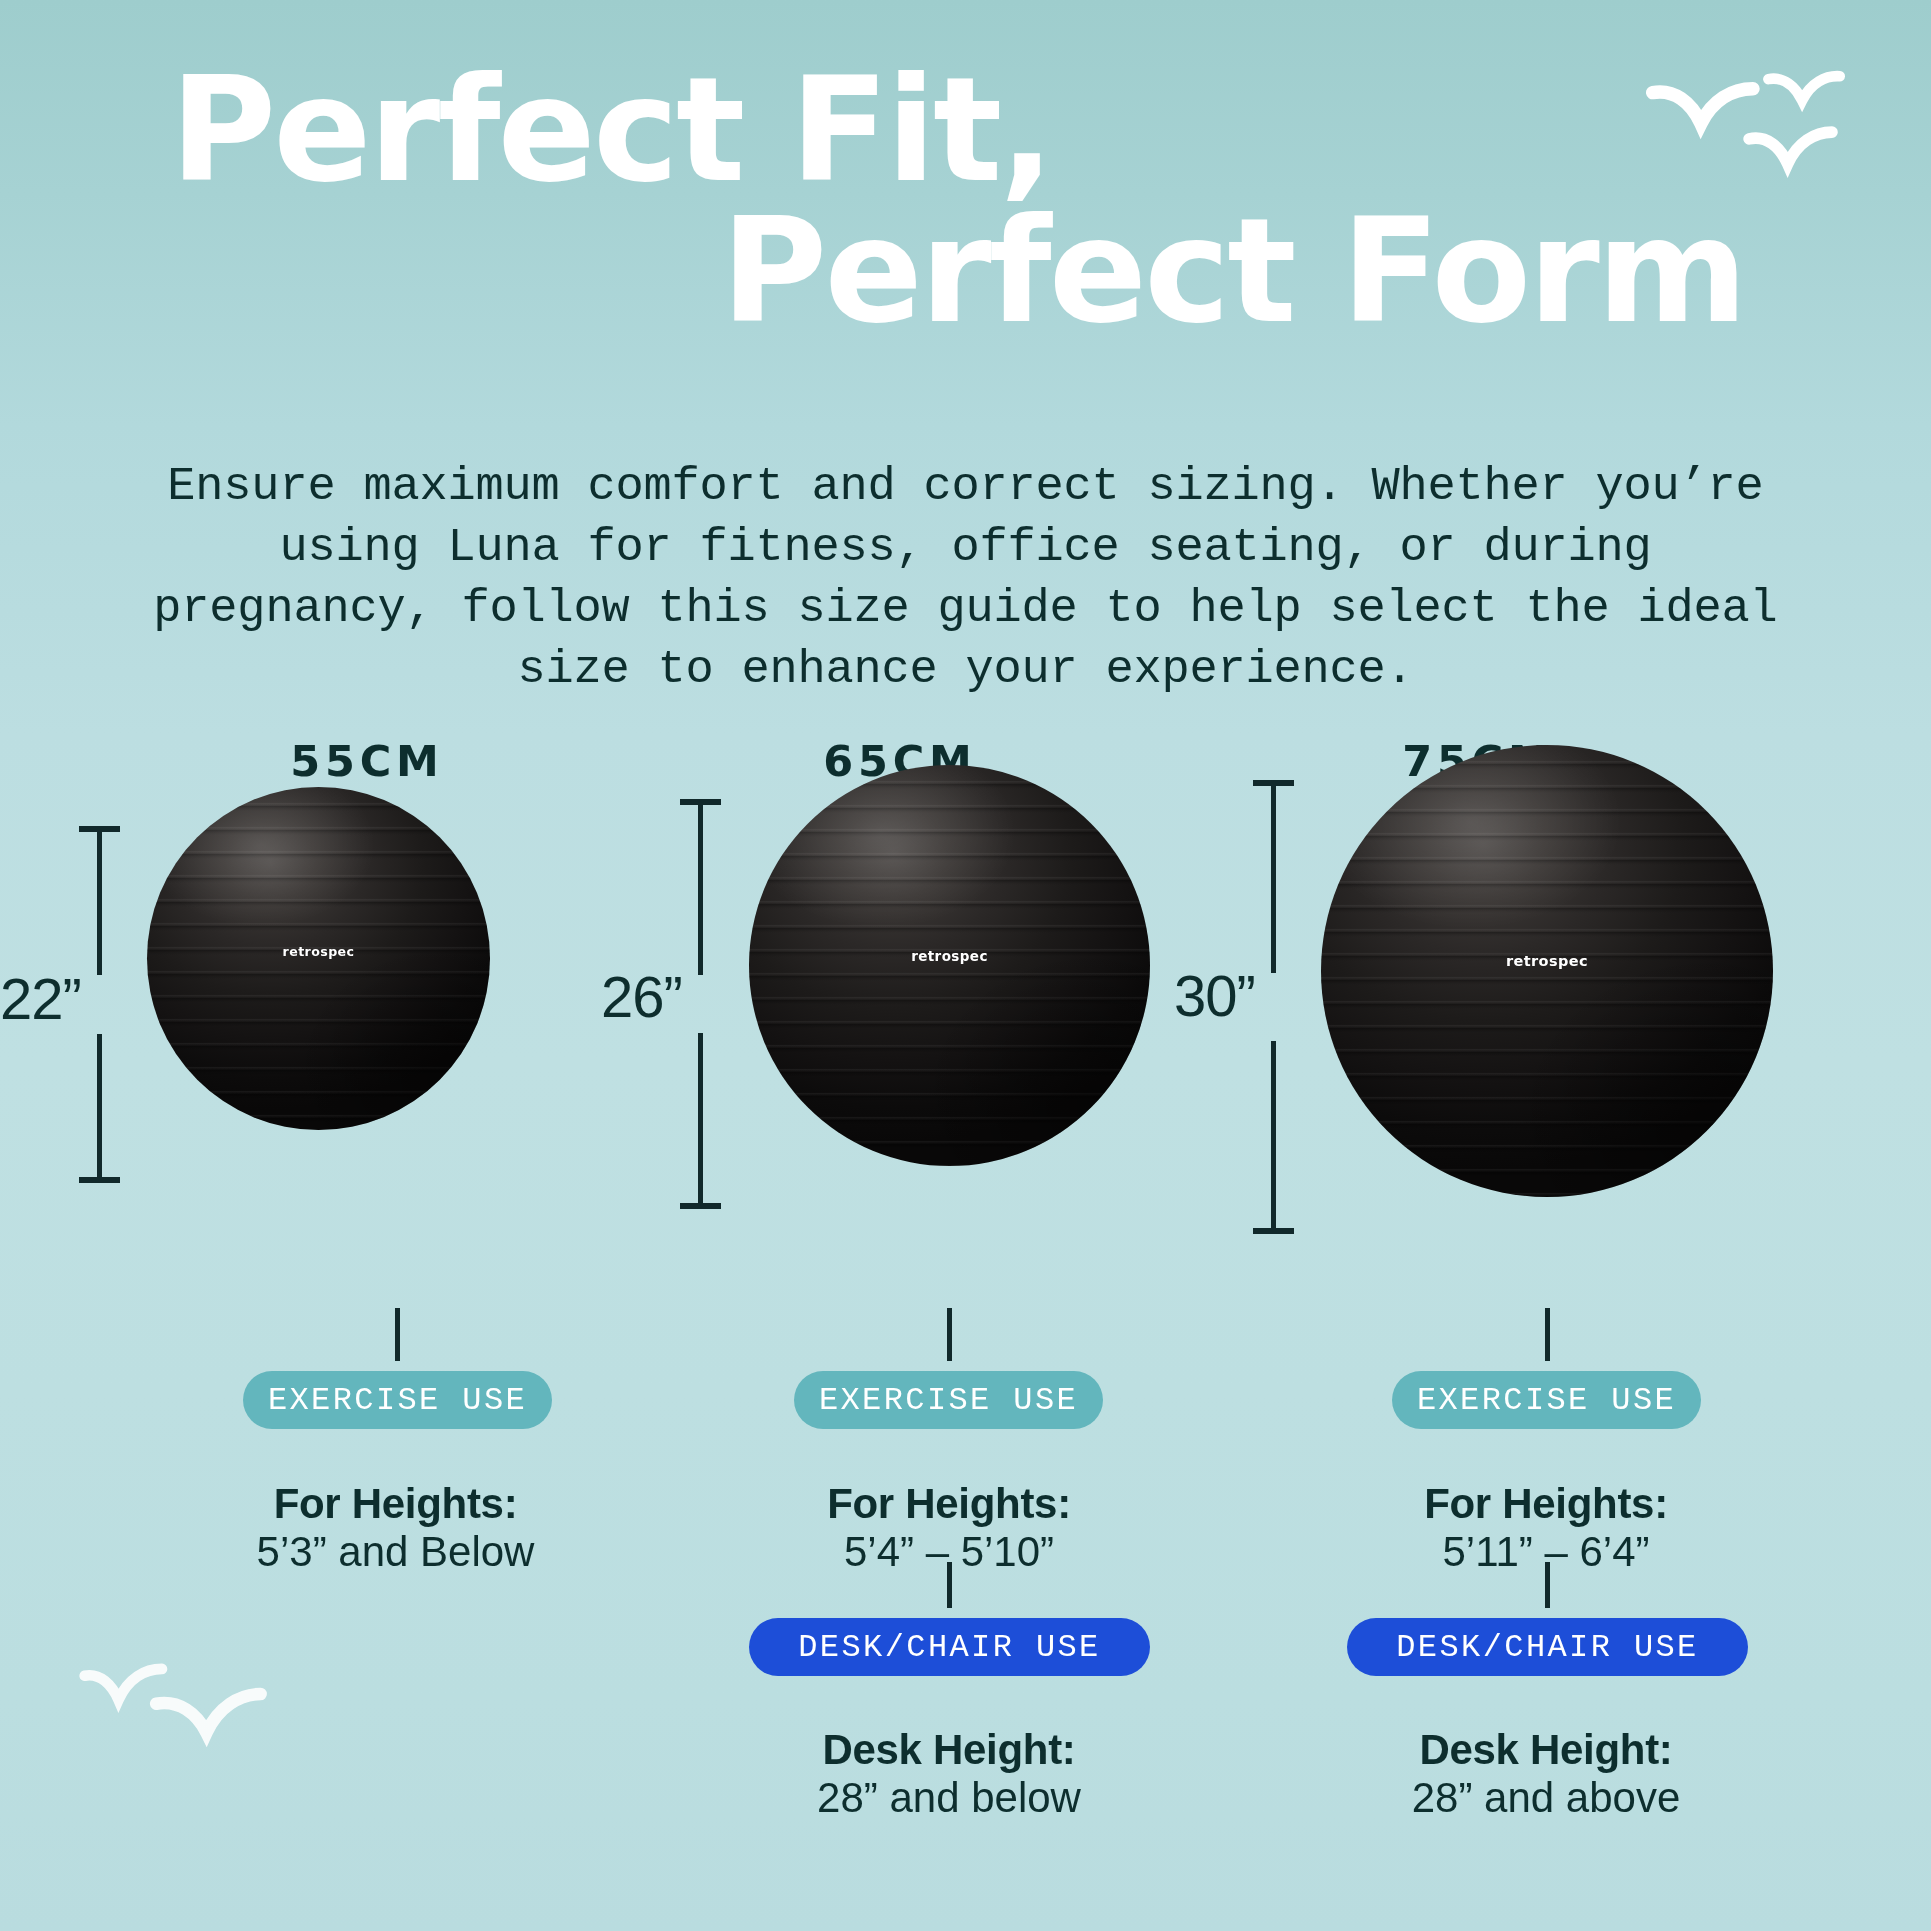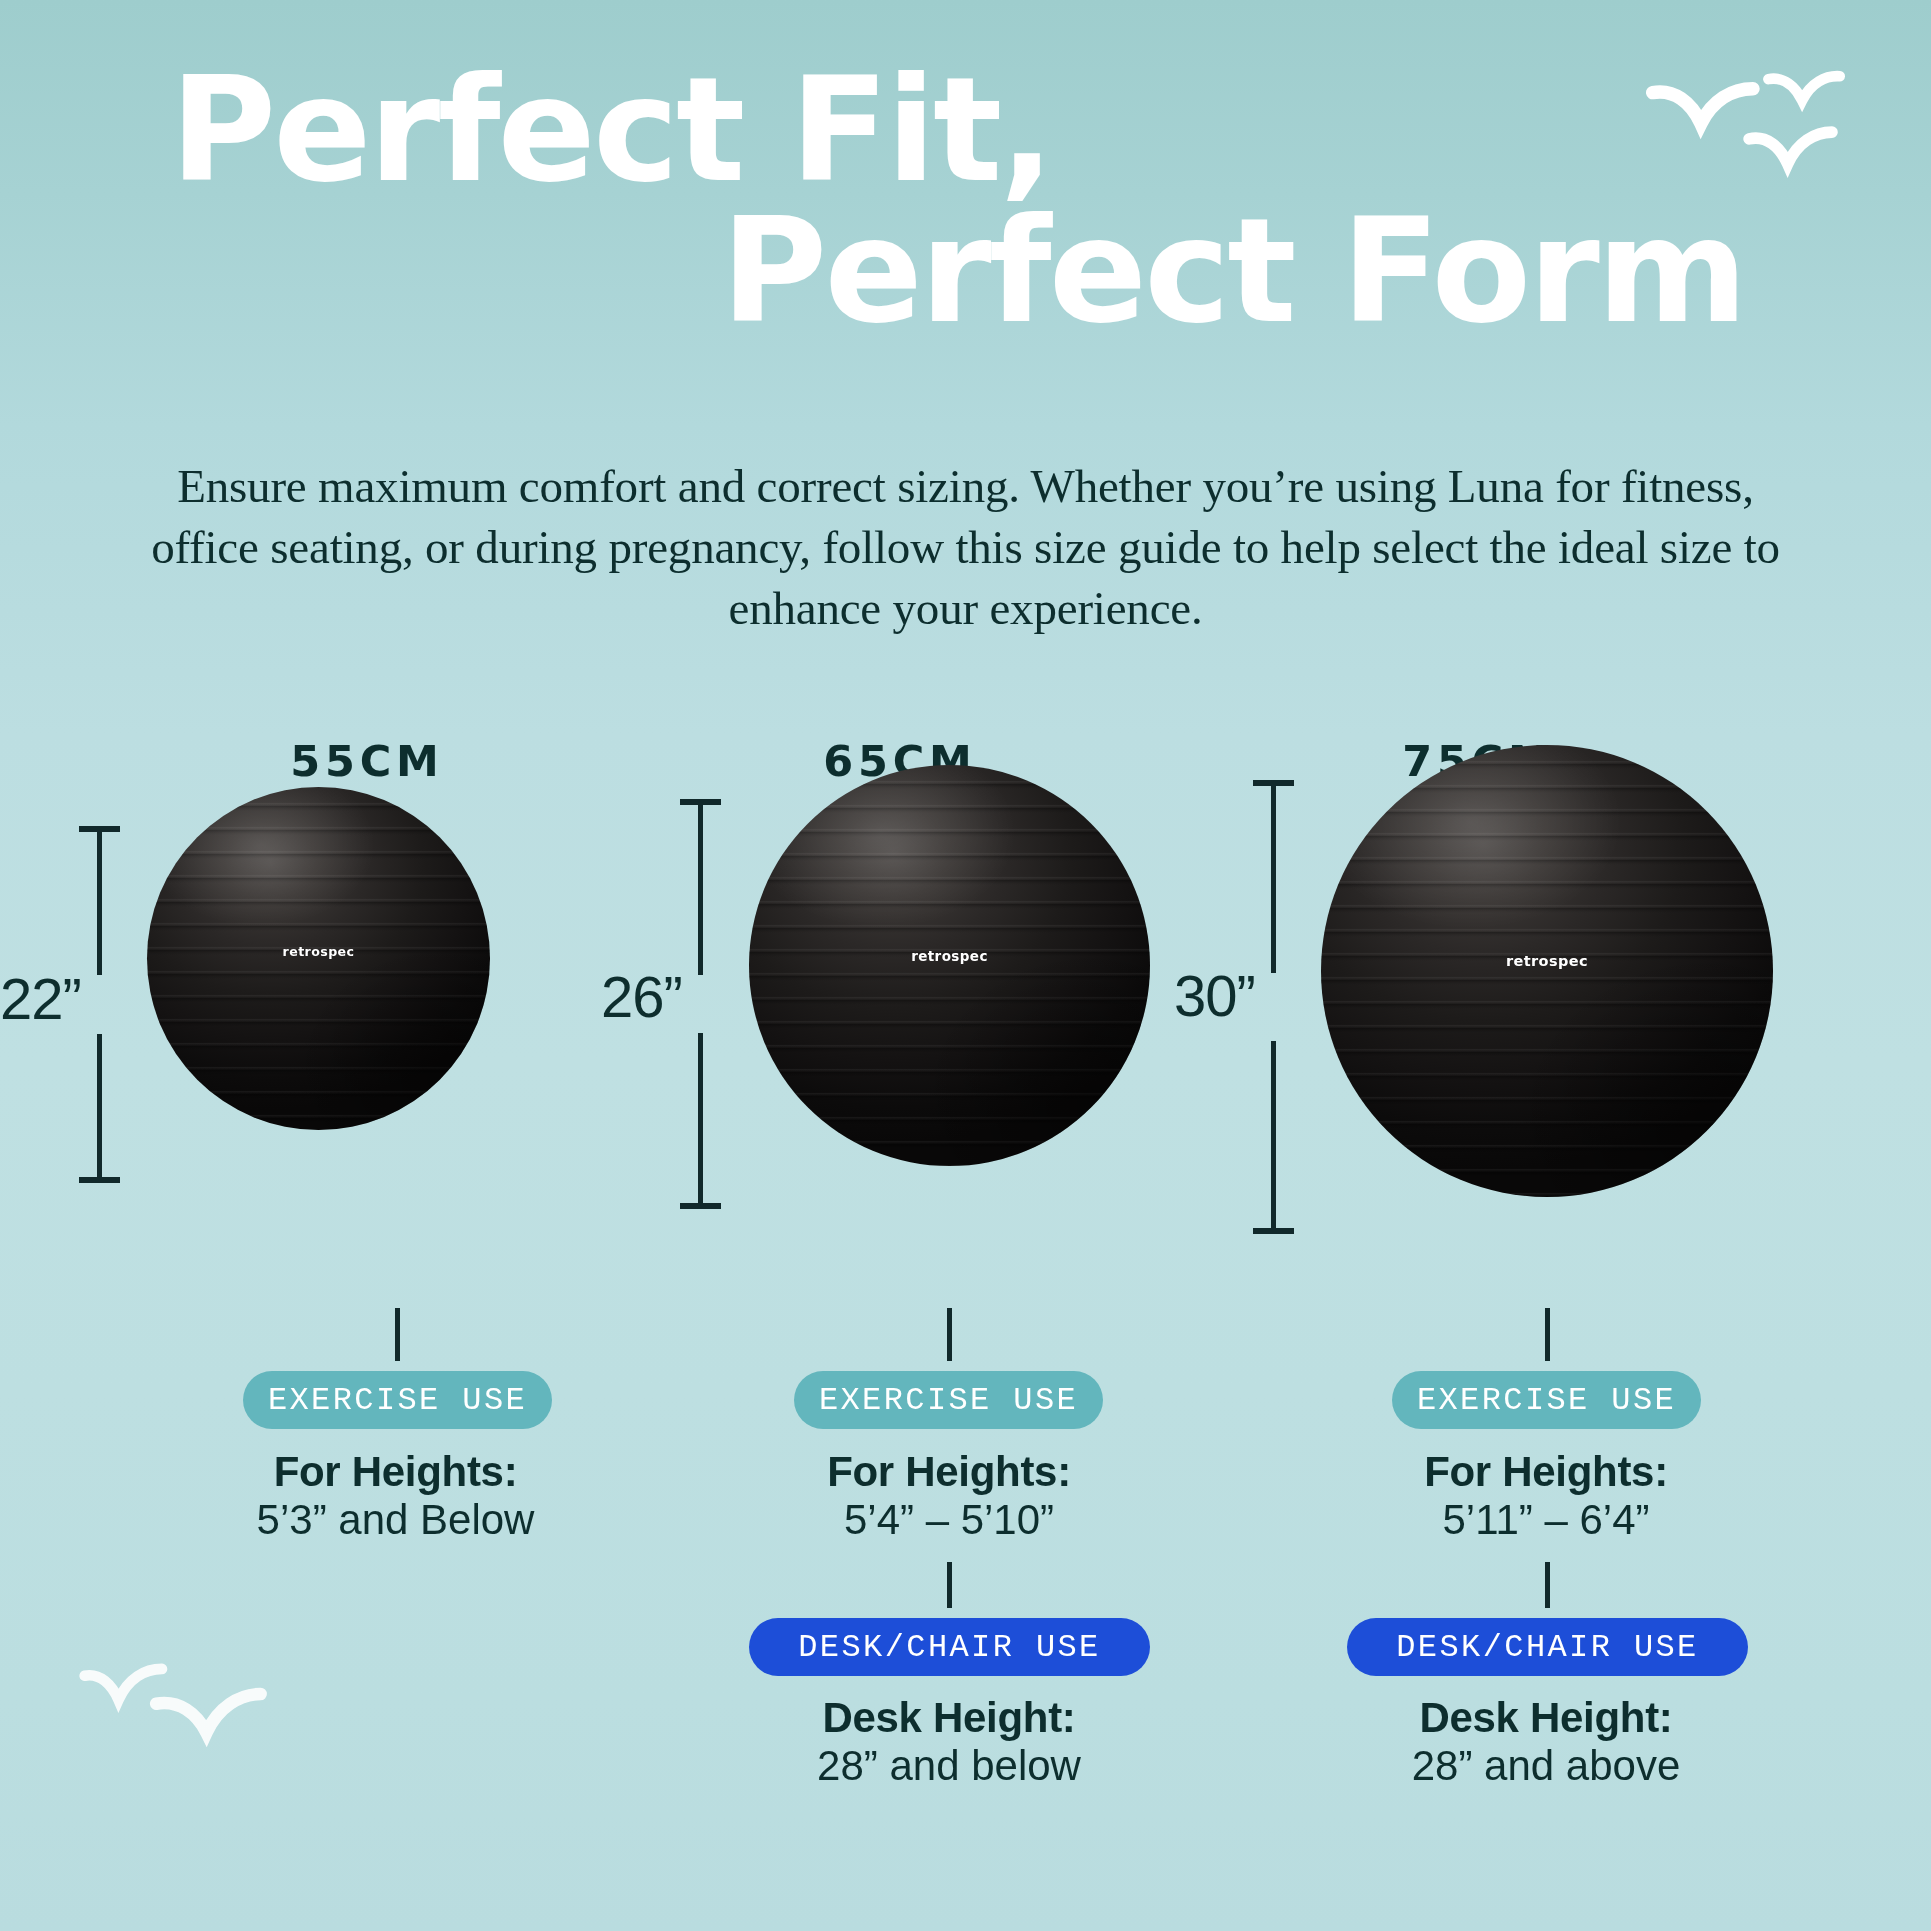--- a/index.html
+++ b/index.html
@@ -46,21 +46,21 @@
   }
   .title .l1 { display: block; text-align: left; }
   .title .l2 { display: block; text-align: right; padding-right: 70px; }
 
   .subtitle {
     position: absolute;
     top: 452px;
     left: 145px;
     width: 1641px;
     text-align: center;
-    font-family: Liberation Serif, serif;
+    font-family: Liberation Mono, monospace;
     font-size: 47px;
     line-height: 1.30;
     color: #0d2e2e;
     letter-spacing: -0.2px;
   }
 
   
   .columns { position: absolute; top: 0; left: 0; width: 1931px; height: 1931px; }
 
   .col { position: absolute; top: 0; }
@@ -188,20 +188,21 @@
     width: 100%;
     text-align: center;
     color: #0d2e2e;
   }
   .info .heading {
     font-family: "Liberation Sans Narrow", "Liberation Sans", sans-serif;
     font-weight: bold;
     font-size: 42px;
     line-height: 1.14;
     letter-spacing: -0.3px;
+    margin-top: 32px;
   }
   .info .value {
     font-family: "Liberation Sans Narrow", "Liberation Sans", sans-serif;
     font-weight: normal;
     font-size: 42px;
     line-height: 1.16;
     letter-spacing: 0px;
   }
 </style>
 </head>

